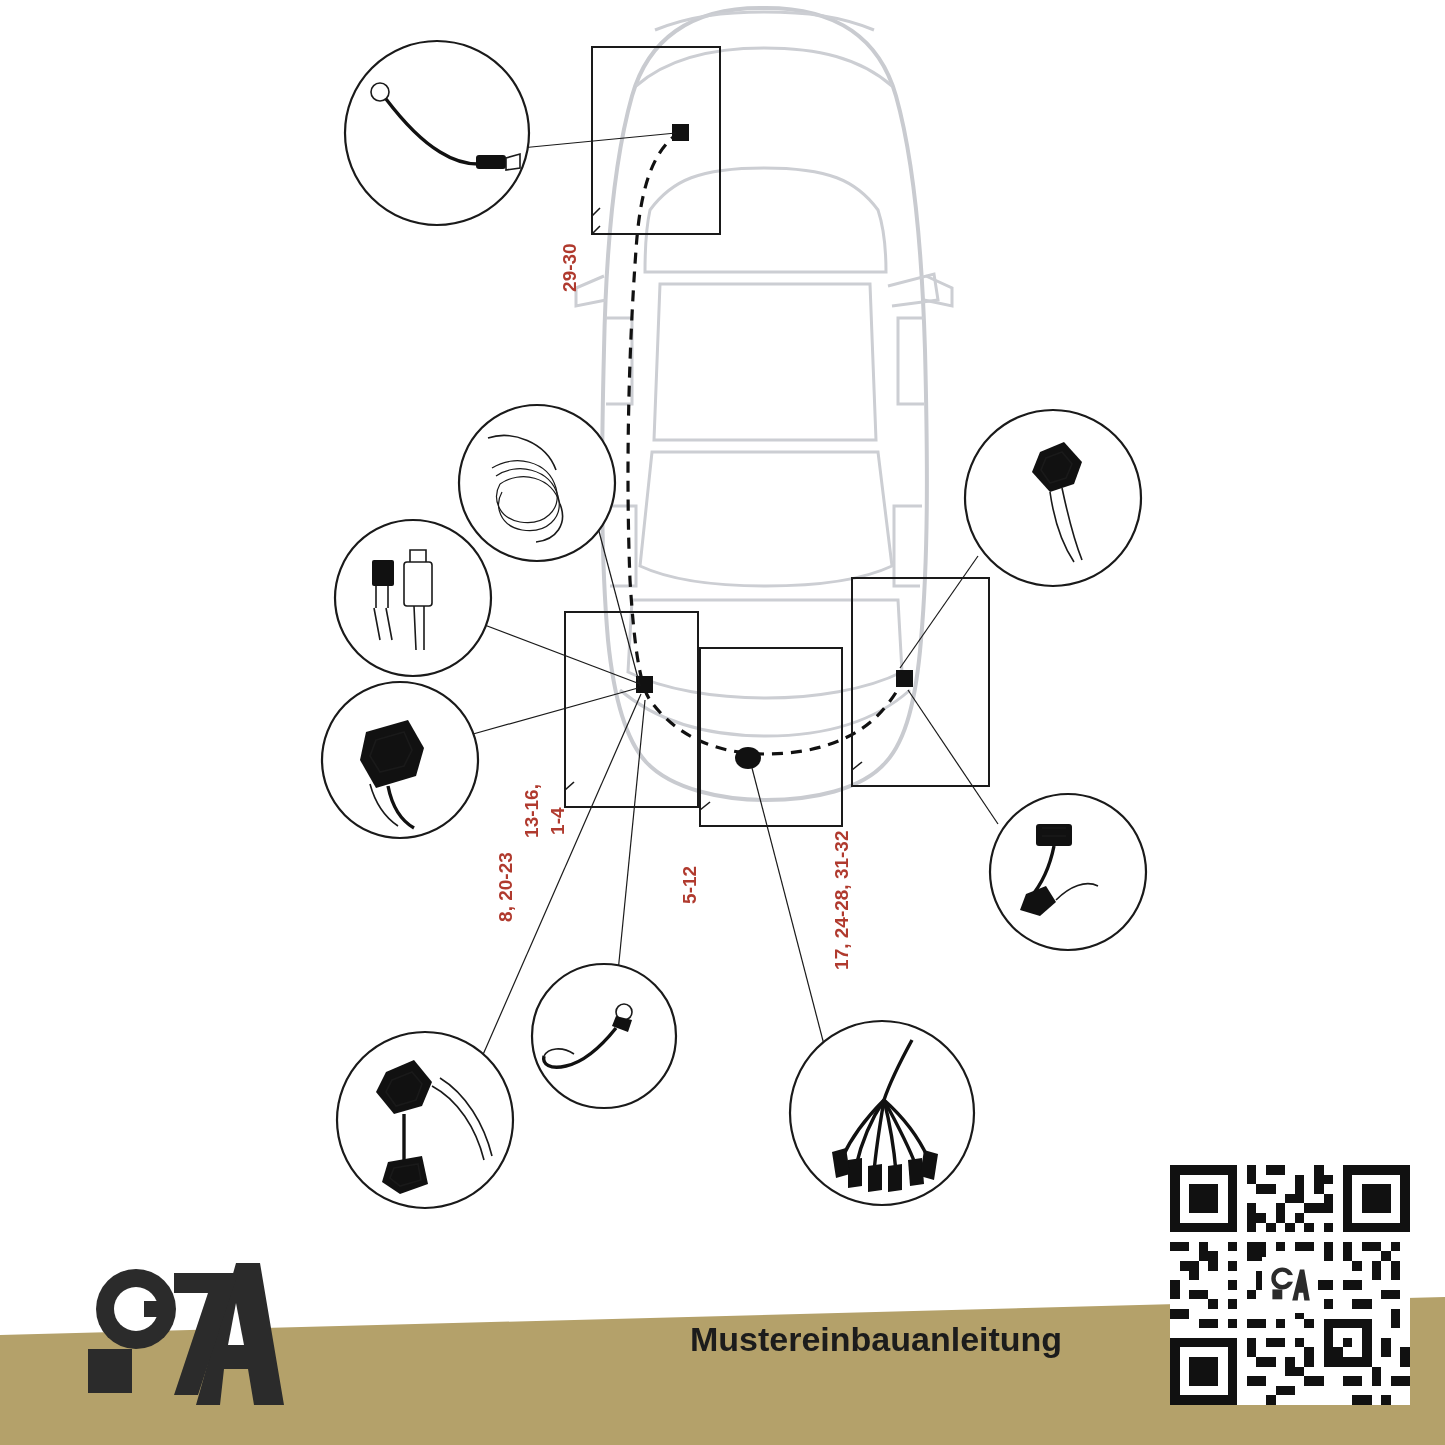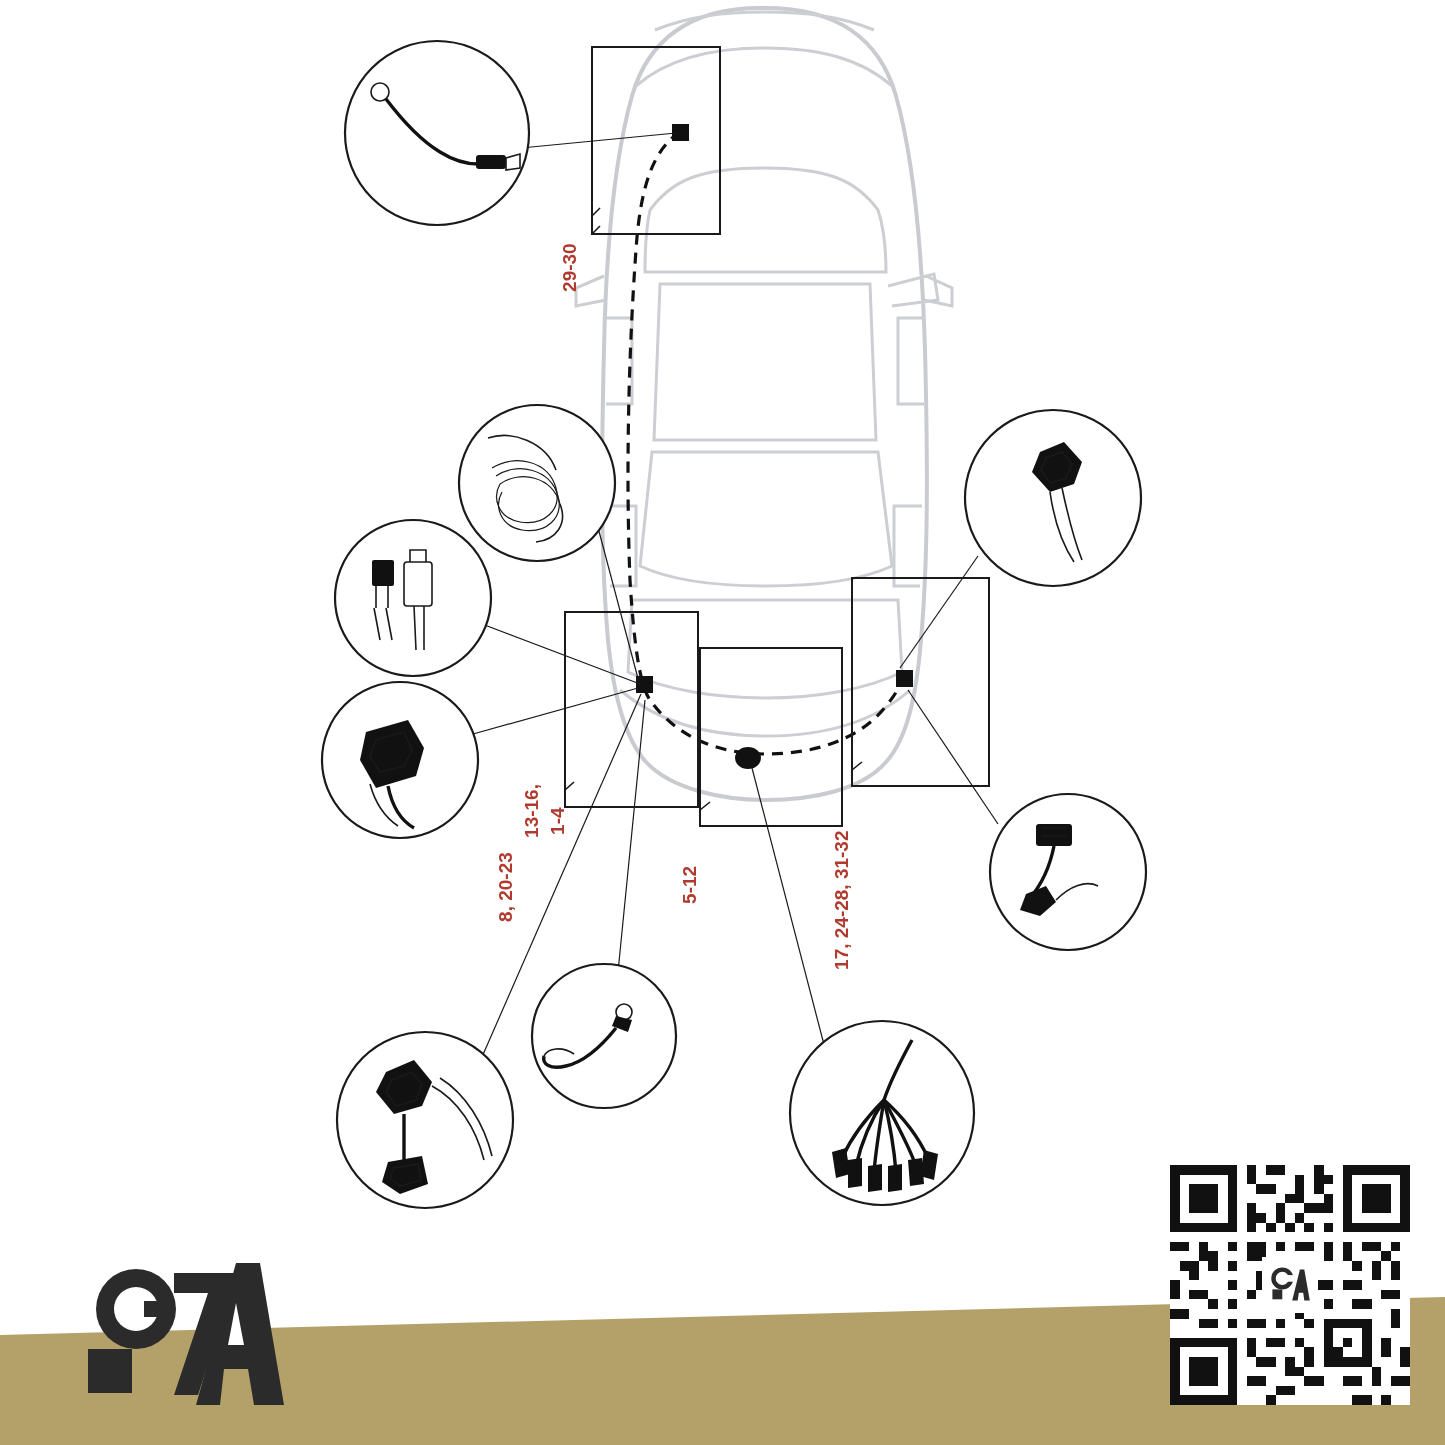--- a/index.html
+++ b/index.html
@@ -325,20 +325,21 @@
         <rect x="10" y="104" width="44" height="44" fill="#2b2b2b"></rect>
 
         <path d="M118 160 L 158 18 L 182 18 L 206 160 L 176 160 L 170 124 L 146 124 L 142 160 Z" fill="#2b2b2b"></path>
         <path d="M150 100 L 166 100 L 158 58 Z" fill="#ffffff"></path>
 
         <path d="M96 28 L 160 28 L 120 150 L 96 150 L 130 48 L 96 48 Z" fill="#2b2b2b"></path>
       </g>
     </svg>
   </div>
 
+  <div class="caption">Mustereinbauanleitung</div>
 
   <div class="qr-box">
     <svg class="qr-inner" viewBox="0 0 25 25" shape-rendering="crispEdges">
       <rect x="0" y="0" width="25" height="25" fill="#ffffff"></rect>
       <g fill="#111111">
 
         <rect x="0" y="0" width="7" height="1"></rect>
           <rect x="0" y="6" width="7" height="1"></rect>
         <rect x="0" y="0" width="1" height="7"></rect>
           <rect x="6" y="0" width="1" height="7"></rect>

